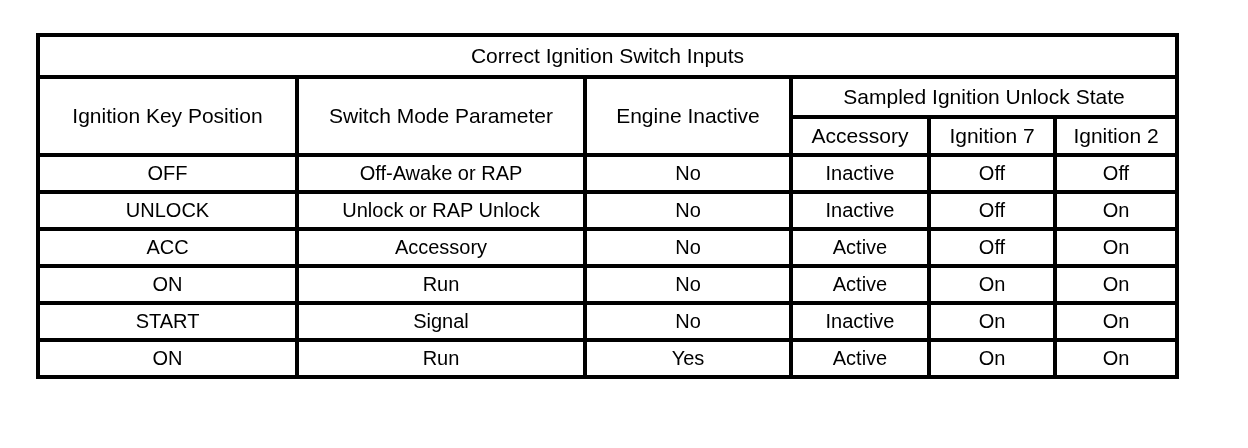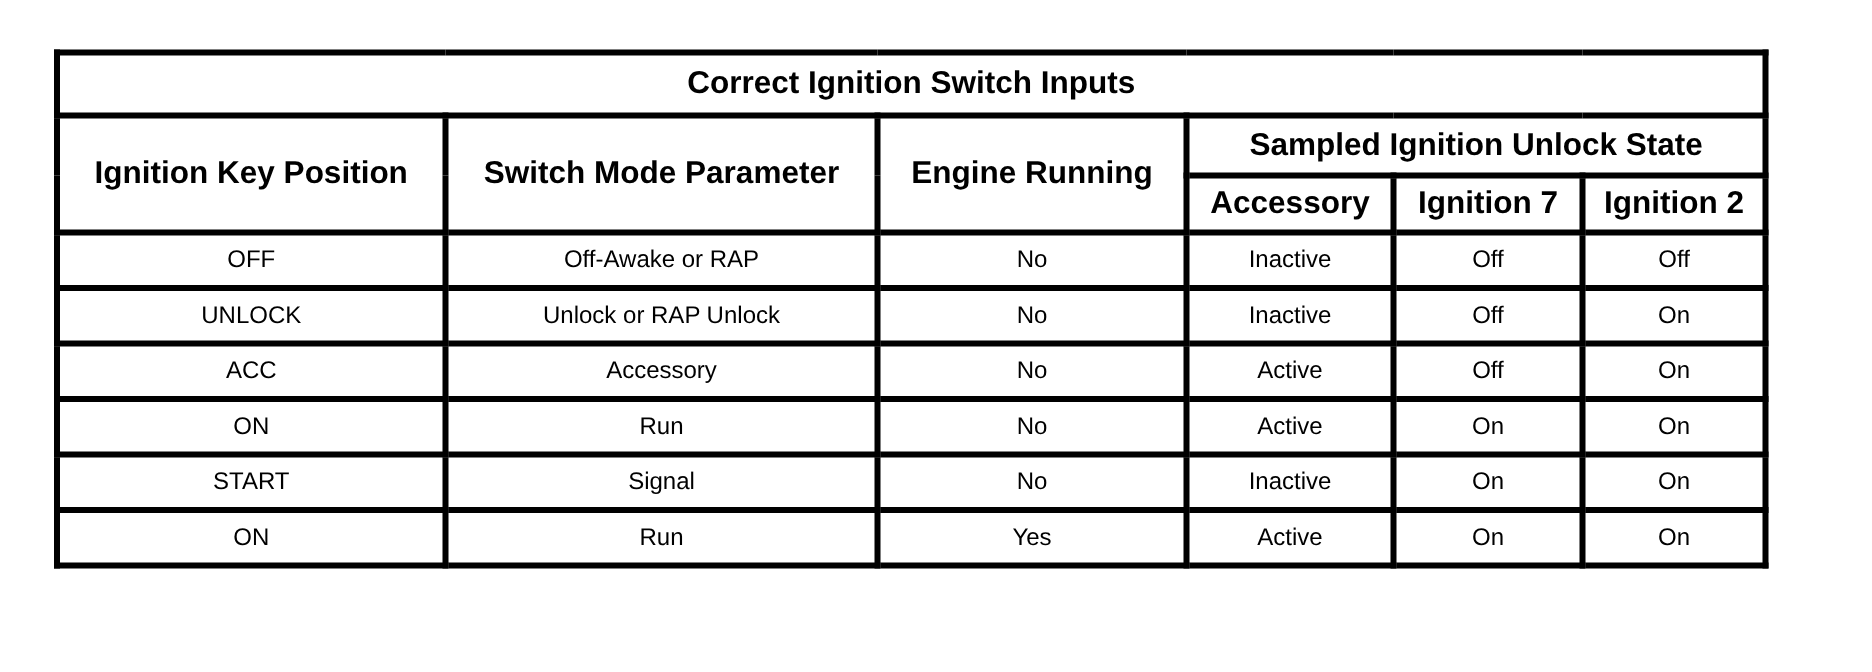--- a/index.html
+++ b/index.html
@@ -23,26 +23,26 @@
   }
   .ign th, .ign td {
     border: 4px solid #000000;
     text-align: center;
     vertical-align: middle;
     padding: 0 4px;
     overflow: hidden;
     white-space: nowrap;
   }
   .ign th {
-    font-weight: bold;
+    font-weight: normal;
     font-size: 21px;
   }
   .ign td {
     font-weight: normal;
-    font-size: 16px;
+    font-size: 20px;
   }
   tr.title-row th   { height: 38px; }
   tr.header-top th  { height: 36px; }
   tr.header-sub th  { height: 34px; }
   tbody tr          { height: 37px; }
 </style>
 </head>
 <body>
 
 <table class="ign">
@@ -54,21 +54,21 @@
     <col style="width:126px">
     <col style="width:122px">
   </colgroup>
   <thead>
     <tr class="title-row">
       <th colspan="6">Correct Ignition Switch Inputs</th>
     </tr>
     <tr class="header-top">
       <th rowspan="2">Ignition Key Position</th>
       <th rowspan="2">Switch Mode Parameter</th>
-      <th rowspan="2">Engine Running</th>
+      <th rowspan="2">Engine Inactive</th>
       <th colspan="3">Sampled Ignition Unlock State</th>
     </tr>
     <tr class="header-sub">
       <th>Accessory</th>
       <th>Ignition 7</th>
       <th>Ignition 2</th>
     </tr>
   </thead>
   <tbody id="table-body">
       <tr>

